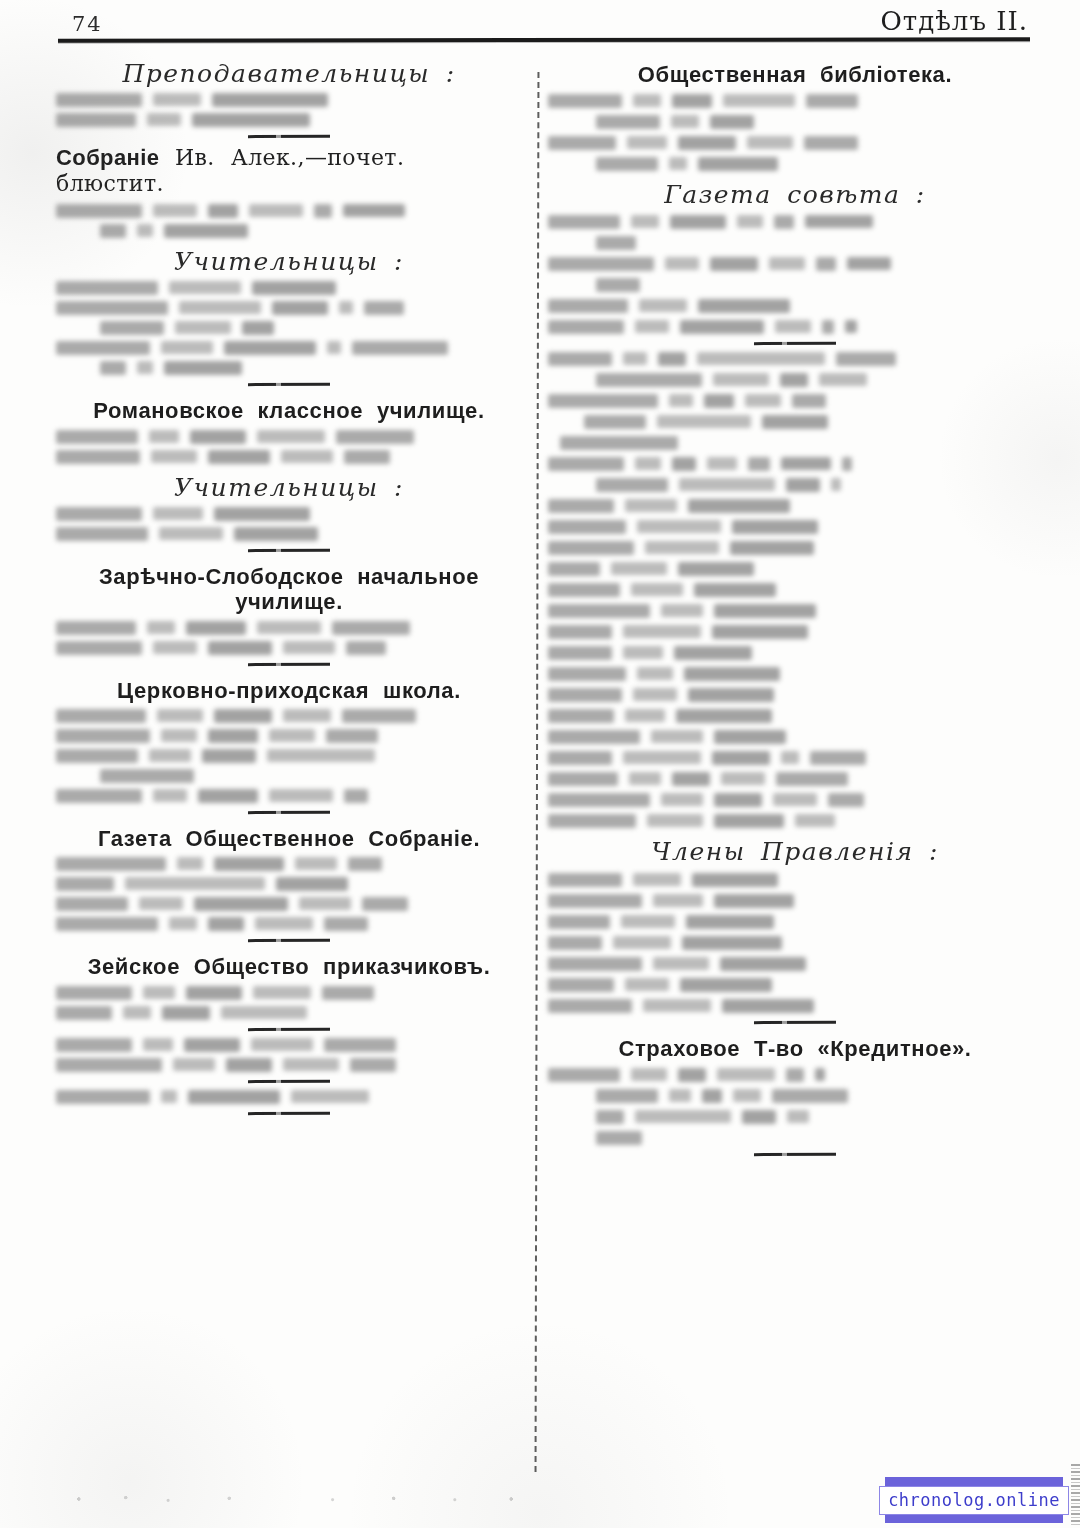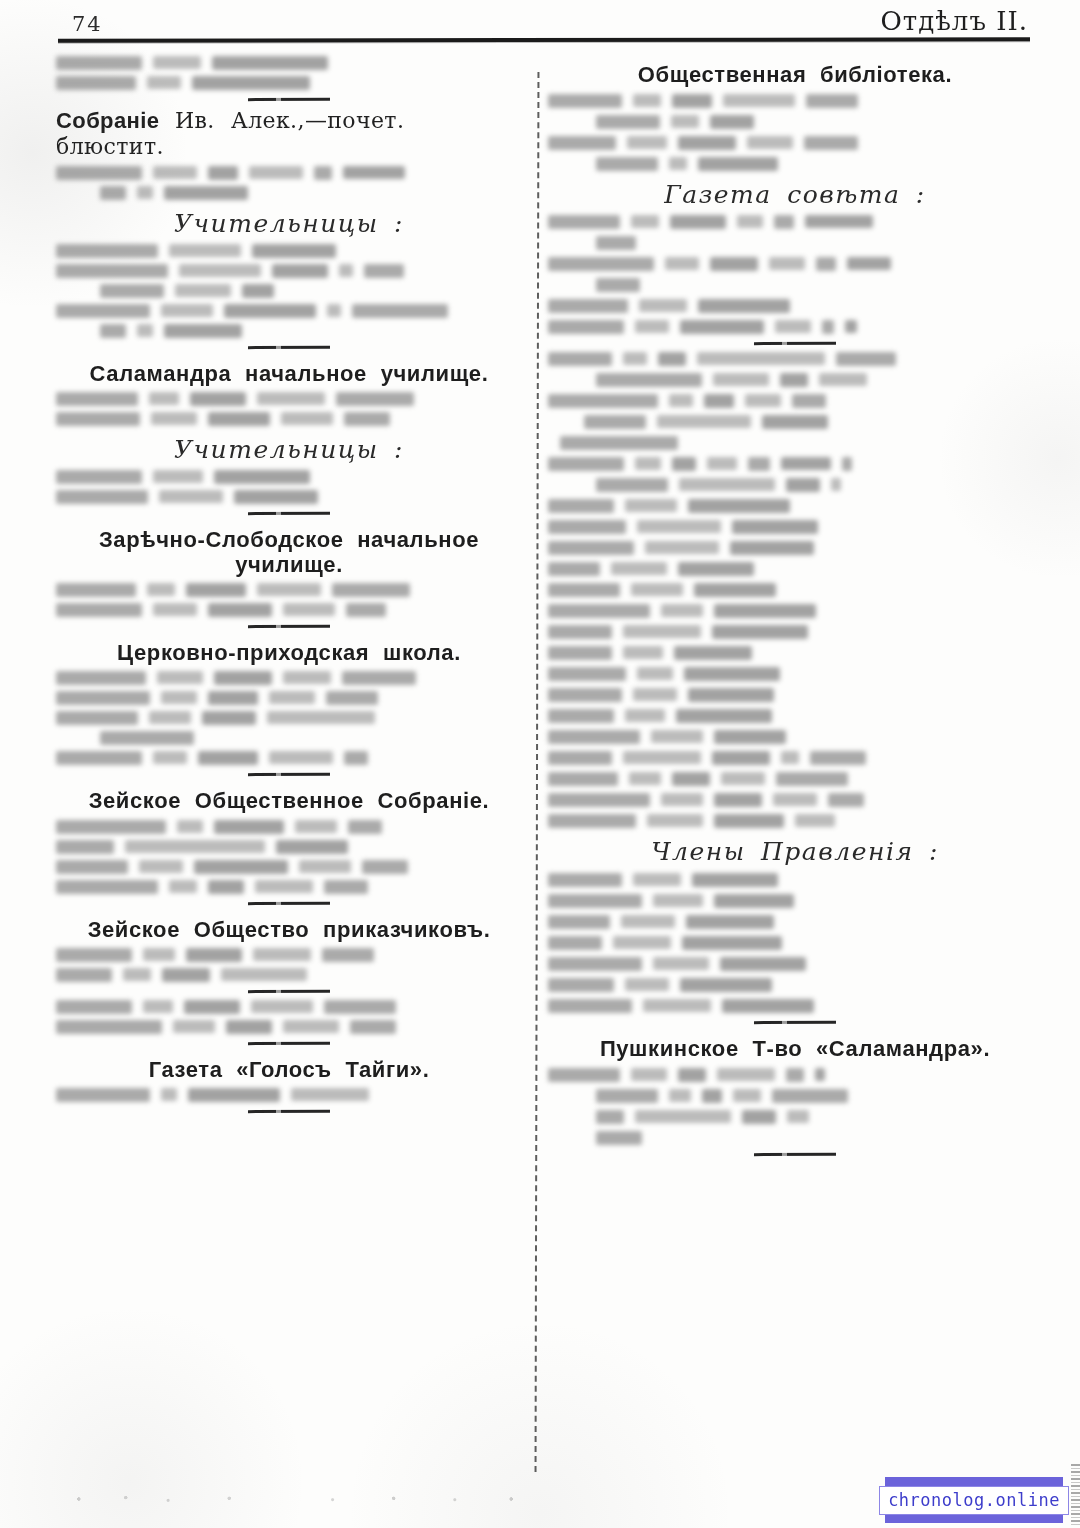--- a/index.html
+++ b/index.html
@@ -126,40 +126,41 @@
 <div class="page">
 
   <div class="page-header">
     <span class="pnum">74</span>
     <span class="psec">Отдѣлъ II.</span>
   </div>
   <div class="head-rule"></div>
 
   <div class="columns">
     <div class="col col-left" id="col-left">
+        <div class="h-italic">Преподавательницы :</div>
         <div class="blur-group">
           <div class="bl"><span class="bw" style="width: 86px;"></span><span class="bw" style="width: 48px;"></span><span class="bw" style="width: 116px;"></span></div>
           <div class="bl"><span class="bw" style="width: 80px;"></span><span class="bw" style="width: 34px;"></span><span class="bw" style="width: 118px;"></span></div>
         </div>
         <div class="sep"></div>
         <div class="entry"><span class="surname">Собраніе </span><span>Ив. Алек.,—почет. блюстит.</span></div>
         <div class="blur-group">
           <div class="bl"><span class="bw" style="width: 86px;"></span><span class="bw" style="width: 44px;"></span><span class="bw" style="width: 30px;"></span><span class="bw" style="width: 54px;"></span><span class="bw" style="width: 18px;"></span><span class="bw" style="width: 62px;"></span></div>
           <div class="bl" style="padding-left: 44px;"><span class="bw" style="width: 26px;"></span><span class="bw" style="width: 16px;"></span><span class="bw" style="width: 84px;"></span></div>
         </div>
         <div class="h-italic">Учительницы :</div>
         <div class="blur-group">
           <div class="bl"><span class="bw" style="width: 102px;"></span><span class="bw" style="width: 72px;"></span><span class="bw" style="width: 84px;"></span></div>
           <div class="bl"><span class="bw" style="width: 112px;"></span><span class="bw" style="width: 82px;"></span><span class="bw" style="width: 56px;"></span><span class="bw" style="width: 14px;"></span><span class="bw" style="width: 40px;"></span></div>
           <div class="bl" style="padding-left: 44px;"><span class="bw" style="width: 64px;"></span><span class="bw" style="width: 56px;"></span><span class="bw" style="width: 32px;"></span></div>
           <div class="bl"><span class="bw" style="width: 94px;"></span><span class="bw" style="width: 52px;"></span><span class="bw" style="width: 92px;"></span><span class="bw" style="width: 14px;"></span><span class="bw" style="width: 96px;"></span></div>
           <div class="bl" style="padding-left: 44px;"><span class="bw" style="width: 26px;"></span><span class="bw" style="width: 16px;"></span><span class="bw" style="width: 78px;"></span></div>
         </div>
         <div class="sep"></div>
-        <div class="h-bold">Саламандра начальное училище.</div>
+        <div class="h-bold">Романовское классное училище.</div>
         <div class="blur-group">
           <div class="bl"><span class="bw" style="width: 82px;"></span><span class="bw" style="width: 30px;"></span><span class="bw" style="width: 56px;"></span><span class="bw" style="width: 68px;"></span><span class="bw" style="width: 78px;"></span></div>
           <div class="bl"><span class="bw" style="width: 84px;"></span><span class="bw" style="width: 46px;"></span><span class="bw" style="width: 62px;"></span><span class="bw" style="width: 52px;"></span><span class="bw" style="width: 46px;"></span></div>
         </div>
         <div class="h-italic">Учительницы :</div>
         <div class="blur-group">
           <div class="bl"><span class="bw" style="width: 86px;"></span><span class="bw" style="width: 50px;"></span><span class="bw" style="width: 96px;"></span></div>
           <div class="bl"><span class="bw" style="width: 92px;"></span><span class="bw" style="width: 64px;"></span><span class="bw" style="width: 84px;"></span></div>
         </div>
         <div class="sep"></div>
@@ -173,40 +174,39 @@
         <div class="blur-group">
           <div class="bl"><span class="bw" style="width: 90px;"></span><span class="bw" style="width: 46px;"></span><span class="bw" style="width: 58px;"></span><span class="bw" style="width: 48px;"></span><span class="bw" style="width: 74px;"></span></div>
           <div class="bl"><span class="bw" style="width: 94px;"></span><span class="bw" style="width: 36px;"></span><span class="bw" style="width: 50px;"></span><span class="bw" style="width: 46px;"></span><span class="bw" style="width: 52px;"></span></div>
         </div>
         <div class="blur-group">
           <div class="bl"><span class="bw" style="width: 82px;"></span><span class="bw" style="width: 42px;"></span><span class="bw" style="width: 54px;"></span><span class="bw" style="width: 108px;"></span></div>
           <div class="bl" style="padding-left: 44px;"><span class="bw" style="width: 94px;"></span></div>
           <div class="bl"><span class="bw" style="width: 86px;"></span><span class="bw" style="width: 34px;"></span><span class="bw" style="width: 60px;"></span><span class="bw" style="width: 64px;"></span><span class="bw" style="width: 24px;"></span></div>
         </div>
         <div class="sep"></div>
-        <div class="h-bold">Зейское Общественное Собраніе.</div>
+        <div class="h-bold">Газета Общественное Собраніе.</div>
         <div class="blur-group">
           <div class="bl"><span class="bw" style="width: 110px;"></span><span class="bw" style="width: 26px;"></span><span class="bw" style="width: 70px;"></span><span class="bw" style="width: 42px;"></span><span class="bw" style="width: 34px;"></span></div>
           <div class="bl"><span class="bw" style="width: 58px;"></span><span class="bw" style="width: 140px;"></span><span class="bw" style="width: 72px;"></span></div>
           <div class="bl"><span class="bw" style="width: 72px;"></span><span class="bw" style="width: 44px;"></span><span class="bw" style="width: 94px;"></span><span class="bw" style="width: 52px;"></span><span class="bw" style="width: 46px;"></span></div>
           <div class="bl"><span class="bw" style="width: 102px;"></span><span class="bw" style="width: 28px;"></span><span class="bw" style="width: 36px;"></span><span class="bw" style="width: 58px;"></span><span class="bw" style="width: 44px;"></span></div>
         </div>
         <div class="sep"></div>
         <div class="h-bold">Зейское Общество приказчиковъ.</div>
         <div class="blur-group">
           <div class="bl"><span class="bw" style="width: 76px;"></span><span class="bw" style="width: 32px;"></span><span class="bw" style="width: 56px;"></span><span class="bw" style="width: 58px;"></span><span class="bw" style="width: 52px;"></span></div>
           <div class="bl"><span class="bw" style="width: 56px;"></span><span class="bw" style="width: 28px;"></span><span class="bw" style="width: 48px;"></span><span class="bw" style="width: 86px;"></span></div>
         </div>
         <div class="sep"></div>
         <div class="blur-group">
           <div class="bl"><span class="bw" style="width: 76px;"></span><span class="bw" style="width: 30px;"></span><span class="bw" style="width: 56px;"></span><span class="bw" style="width: 62px;"></span><span class="bw" style="width: 72px;"></span></div>
           <div class="bl"><span class="bw" style="width: 106px;"></span><span class="bw" style="width: 42px;"></span><span class="bw" style="width: 46px;"></span><span class="bw" style="width: 56px;"></span><span class="bw" style="width: 46px;"></span></div>
         </div>
         <div class="sep"></div>
-        <div class="h-bold">Газета «Голосъ Тайги».</div>
         <div class="blur-group">
           <div class="bl"><span class="bw" style="width: 94px;"></span><span class="bw" style="width: 16px;"></span><span class="bw" style="width: 92px;"></span><span class="bw" style="width: 78px;"></span></div>
         </div>
         <div class="sep"></div>
       </div>
     <div class="col-sep"></div>
     <div class="col col-right" id="col-right">
         <div class="h-bold">Общественная библіотека.</div>
         <div class="blur-group">
           <div class="bl"><span class="bw" style="width: 74px;"></span><span class="bw" style="width: 28px;"></span><span class="bw" style="width: 40px;"></span><span class="bw" style="width: 72px;"></span><span class="bw" style="width: 52px;"></span></div>
@@ -255,21 +255,21 @@
         <div class="blur-group">
           <div class="bl"><span class="bw" style="width: 74px;"></span><span class="bw" style="width: 48px;"></span><span class="bw" style="width: 86px;"></span></div>
           <div class="bl"><span class="bw" style="width: 94px;"></span><span class="bw" style="width: 50px;"></span><span class="bw" style="width: 80px;"></span></div>
           <div class="bl"><span class="bw" style="width: 62px;"></span><span class="bw" style="width: 54px;"></span><span class="bw" style="width: 88px;"></span></div>
           <div class="bl"><span class="bw" style="width: 54px;"></span><span class="bw" style="width: 58px;"></span><span class="bw" style="width: 100px;"></span></div>
           <div class="bl"><span class="bw" style="width: 94px;"></span><span class="bw" style="width: 56px;"></span><span class="bw" style="width: 86px;"></span></div>
           <div class="bl"><span class="bw" style="width: 66px;"></span><span class="bw" style="width: 44px;"></span><span class="bw" style="width: 92px;"></span></div>
           <div class="bl"><span class="bw" style="width: 84px;"></span><span class="bw" style="width: 68px;"></span><span class="bw" style="width: 92px;"></span></div>
         </div>
         <div class="sep"></div>
-        <div class="h-bold">Пушкинское Т-во «Саламандра».</div>
+        <div class="h-bold">Страховое Т-во «Кредитное».</div>
         <div class="blur-group">
           <div class="bl"><span class="bw" style="width: 72px;"></span><span class="bw" style="width: 36px;"></span><span class="bw" style="width: 28px;"></span><span class="bw" style="width: 58px;"></span><span class="bw" style="width: 18px;"></span><span class="bw" style="width: 10px;"></span></div>
           <div class="bl" style="padding-left: 48px;"><span class="bw" style="width: 62px;"></span><span class="bw" style="width: 22px;"></span><span class="bw" style="width: 20px;"></span><span class="bw" style="width: 28px;"></span><span class="bw" style="width: 76px;"></span></div>
           <div class="bl" style="padding-left: 48px;"><span class="bw" style="width: 28px;"></span><span class="bw" style="width: 96px;"></span><span class="bw" style="width: 34px;"></span><span class="bw" style="width: 22px;"></span></div>
           <div class="bl" style="padding-left: 48px;"><span class="bw" style="width: 46px;"></span></div>
         </div>
         <div class="sep"></div>
       </div>
   </div>
 

